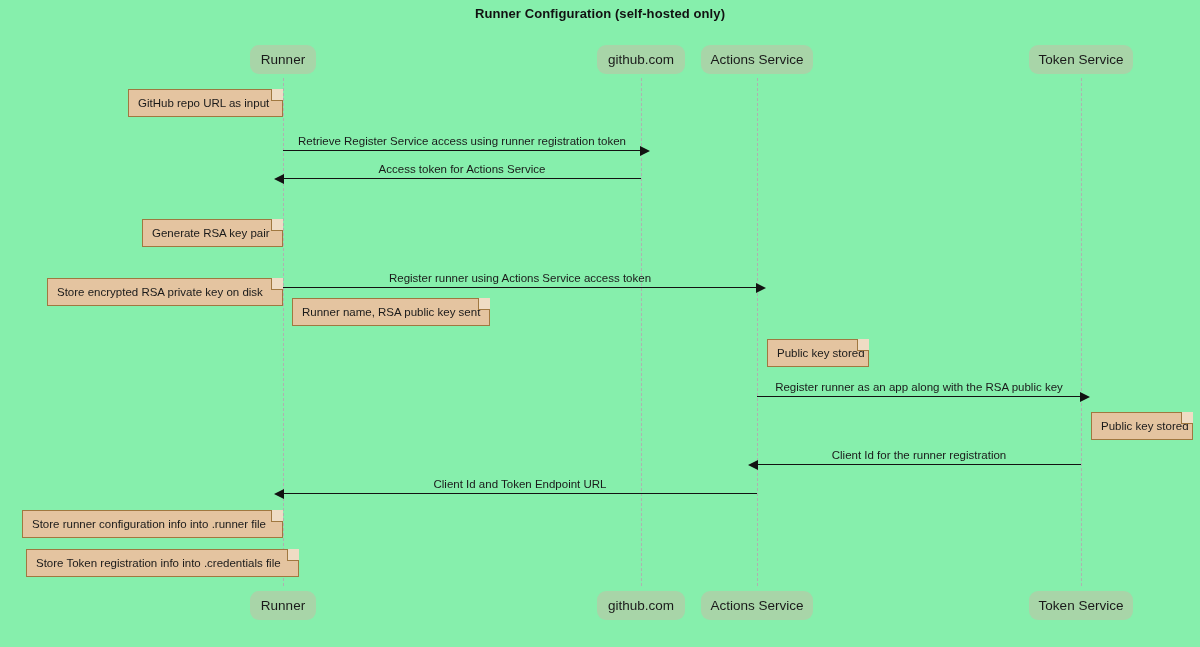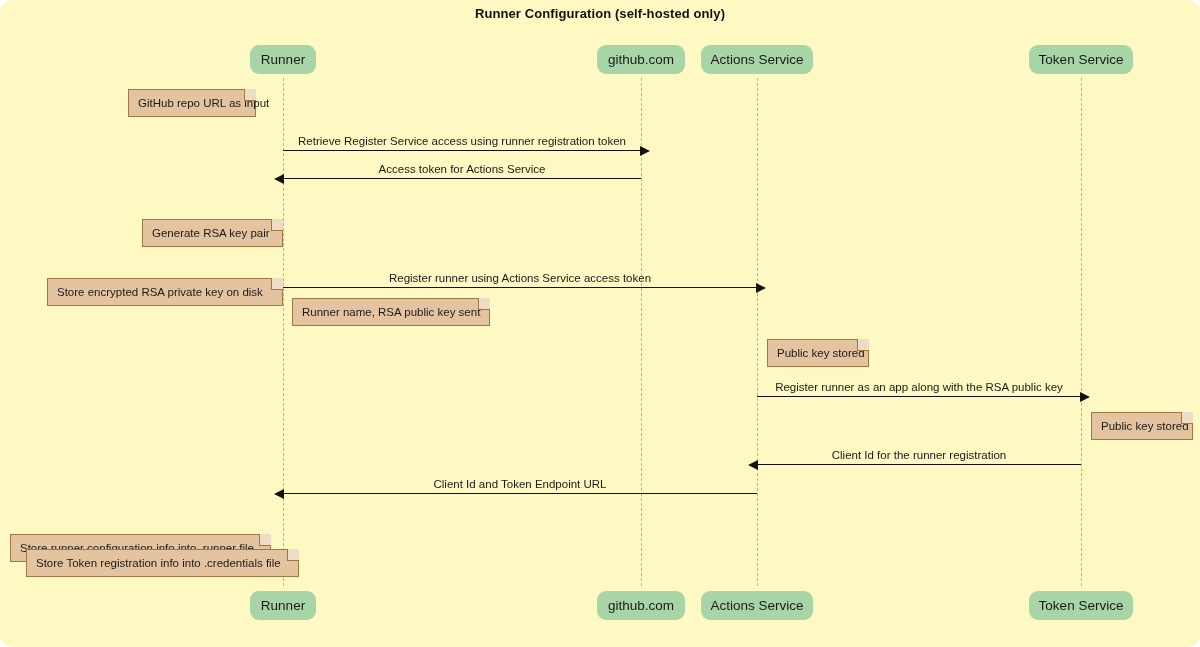--- a/index.html
+++ b/index.html
@@ -9,23 +9,22 @@
     background: #ffffff;
   }
   body {
     font-family: "Liberation Sans", sans-serif;
     color: #000000;
   }
   #canvas {
     position: relative;
     width: 1200px;
     height: 647px;
-    background: #fef9c3;
+    background: #86efac;
     overflow: hidden;
-    border-radius: 13px;
   }
 
   
   .diagram-title {
     position: absolute;
     left: 0;
     top: 6px;
     width: 1200px;
     text-align: center;
     font-size: 13px;
@@ -176,23 +175,23 @@
       <div class="msg left" style="left: 757px; top: 464px; width: 324px;">
         <span class="head"></span>
         <span class="label">Client Id for the runner registration</span>
       </div>
       <div class="msg left" style="left: 283px; top: 493px; width: 474px;">
         <span class="head"></span>
         <span class="label">Client Id and Token Endpoint URL</span>
       </div>
     </div>
   <div id="notes">
-      <div class="note" style="left: 128px; top: 89px; width: 128px;"><span class="fold"></span><span>GitHub repo URL as input</span></div>
+      <div class="note" style="left: 128px; top: 89px; width: 155px;"><span class="fold"></span><span>GitHub repo URL as input</span></div>
       <div class="note" style="left: 142px; top: 191px; width: 141px; margin-top: 28px;"><span class="fold"></span><span>Generate RSA key pair</span></div>
       <div class="note" style="left: 47px; top: 230px; width: 236px; margin-top: 48px;"><span class="fold"></span><span>Store encrypted RSA private key on disk</span></div>
       <div class="note" style="left: 292px; top: 298px; width: 198px;"><span class="fold"></span><span>Runner name, RSA public key sent</span></div>
       <div class="note" style="left: 767px; top: 339px; width: 102px;"><span class="fold"></span><span>Public key stored</span></div>
       <div class="note" style="left: 1091px; top: 412px; width: 102px;"><span class="fold"></span><span>Public key stored</span></div>
-      <div class="note" style="left: 10px; top: 510px; width: 261px; margin-top: 24px;"><span class="fold"></span><span>Store runner configuration info into .runner file</span></div>
+      <div class="note" style="left: 22px; top: 510px; width: 261px;"><span class="fold"></span><span>Store runner configuration info into .runner file</span></div>
       <div class="note" style="left: 10px; top: 549px; width: 273px; margin-left: 16px;"><span class="fold"></span><span>Store Token registration info into .credentials file</span></div>
     </div>
 
 </div>
 
 </body></html>

